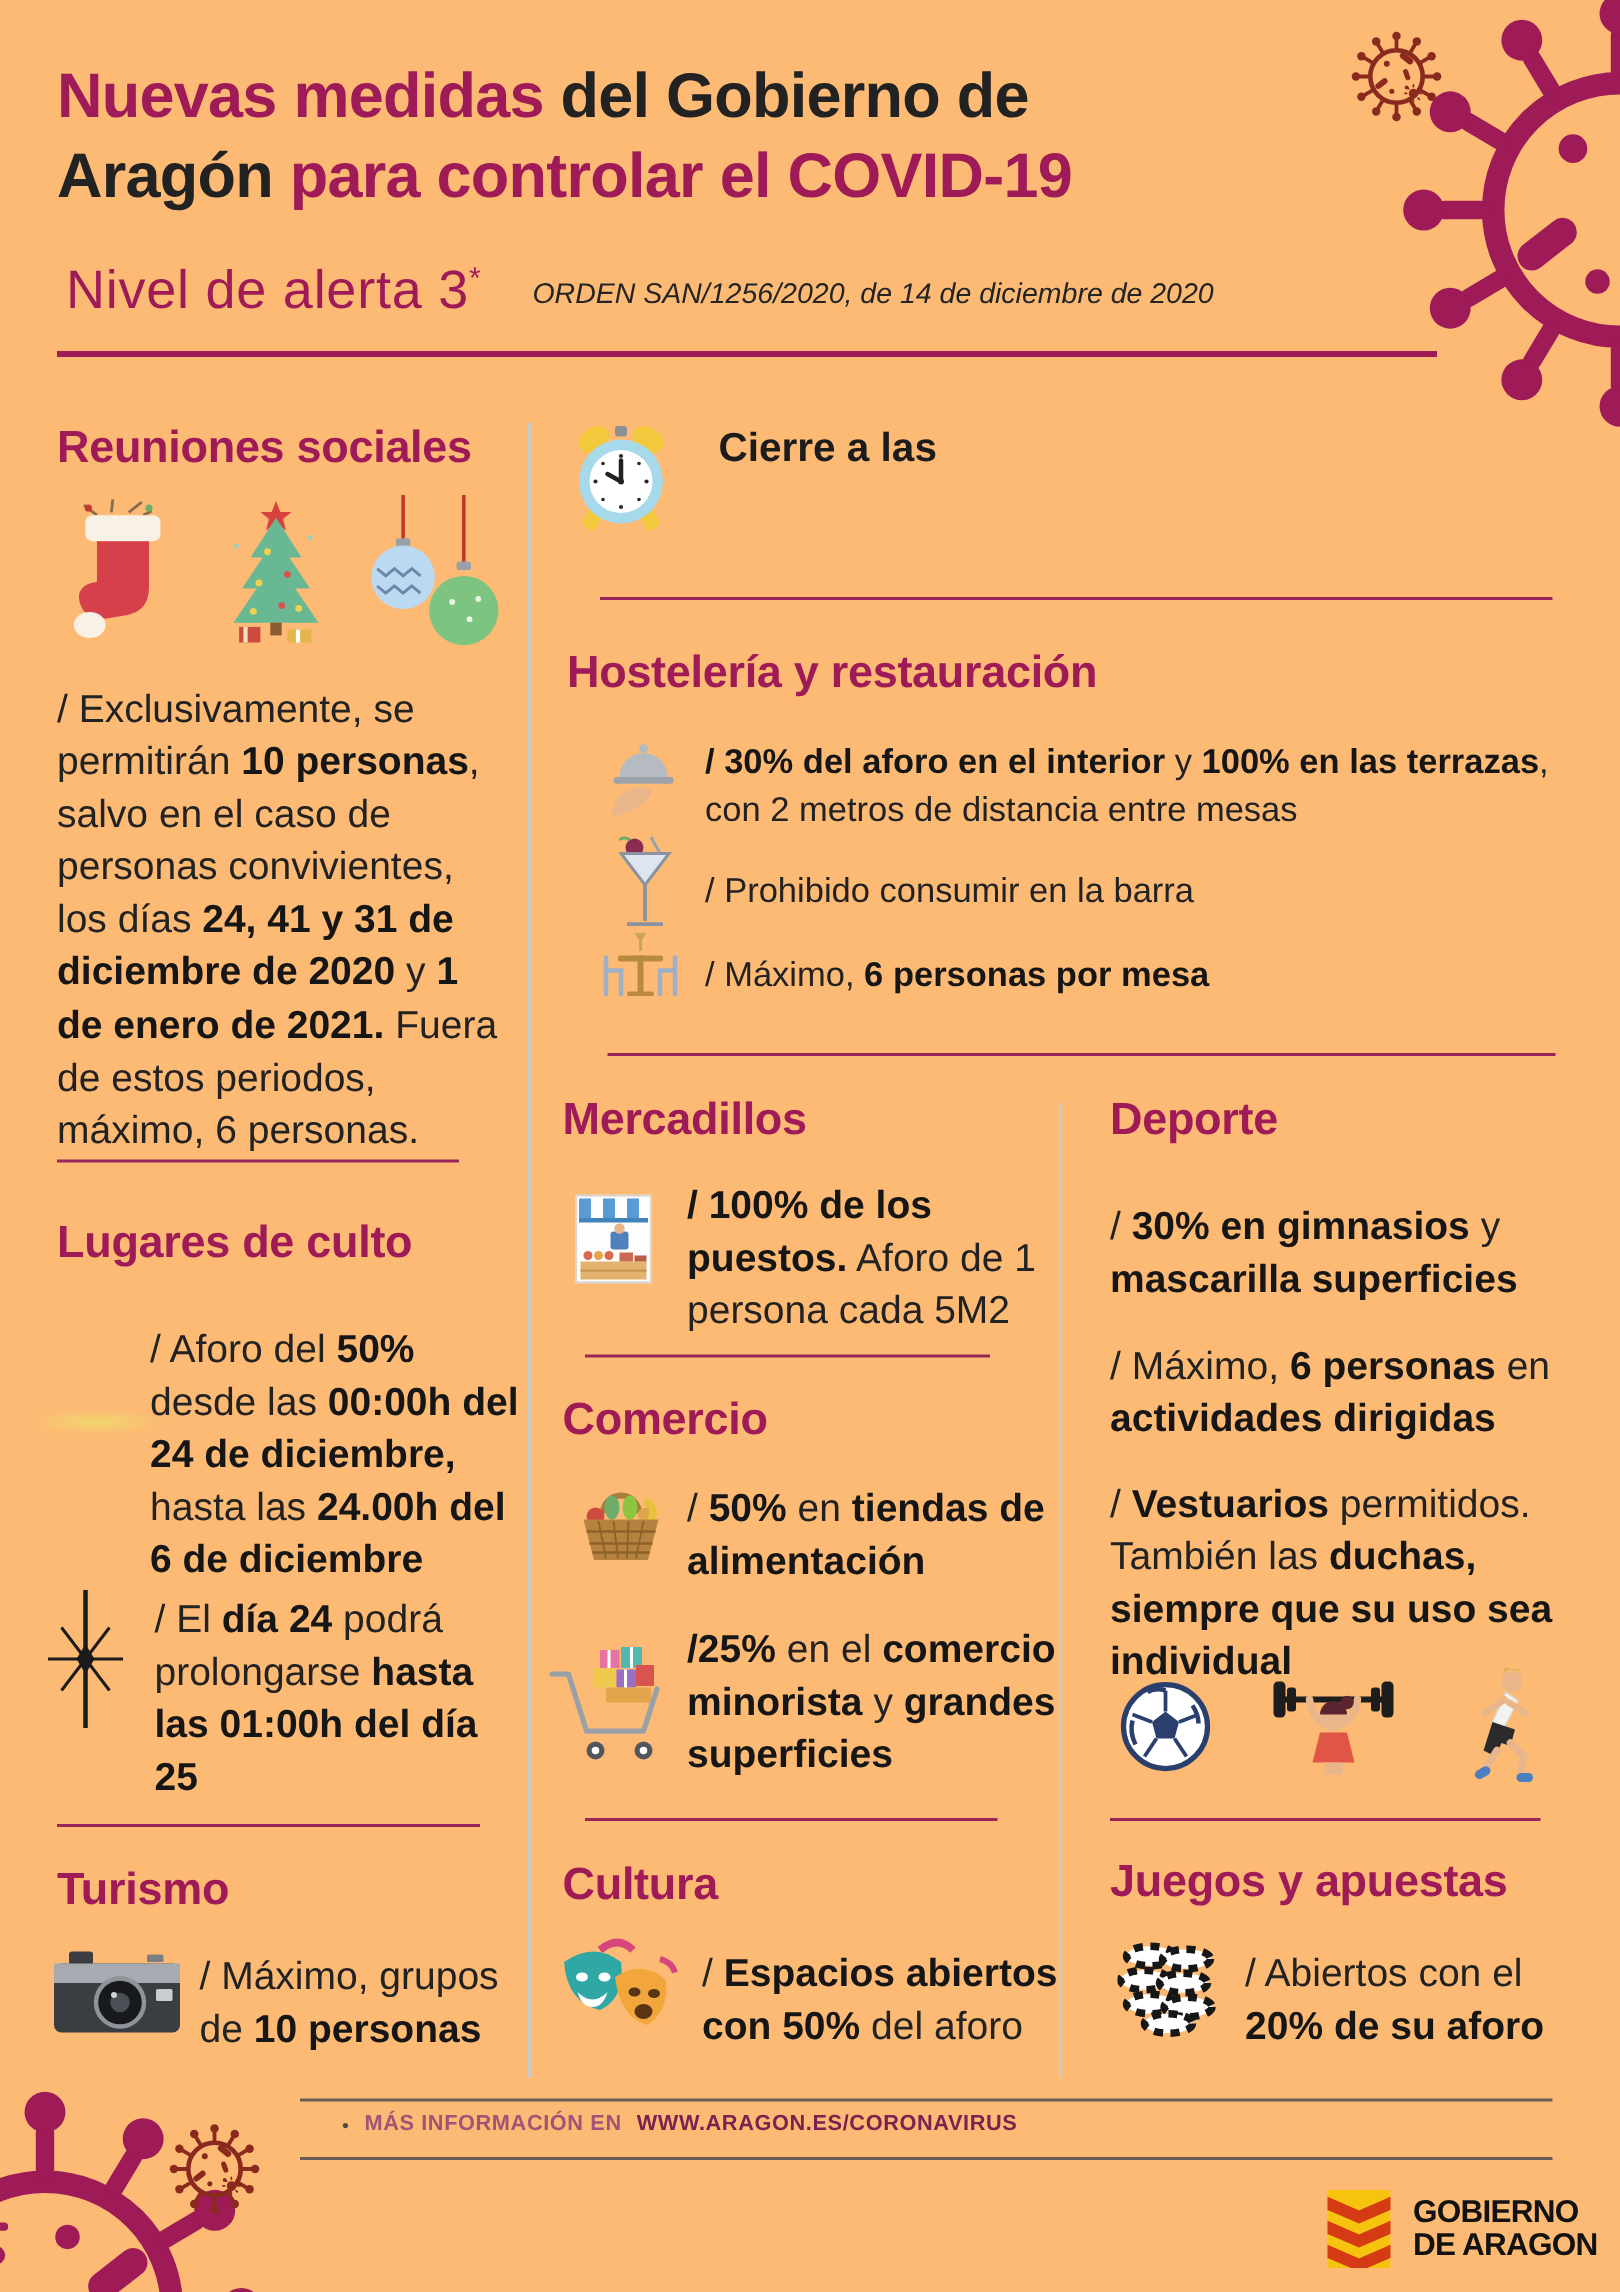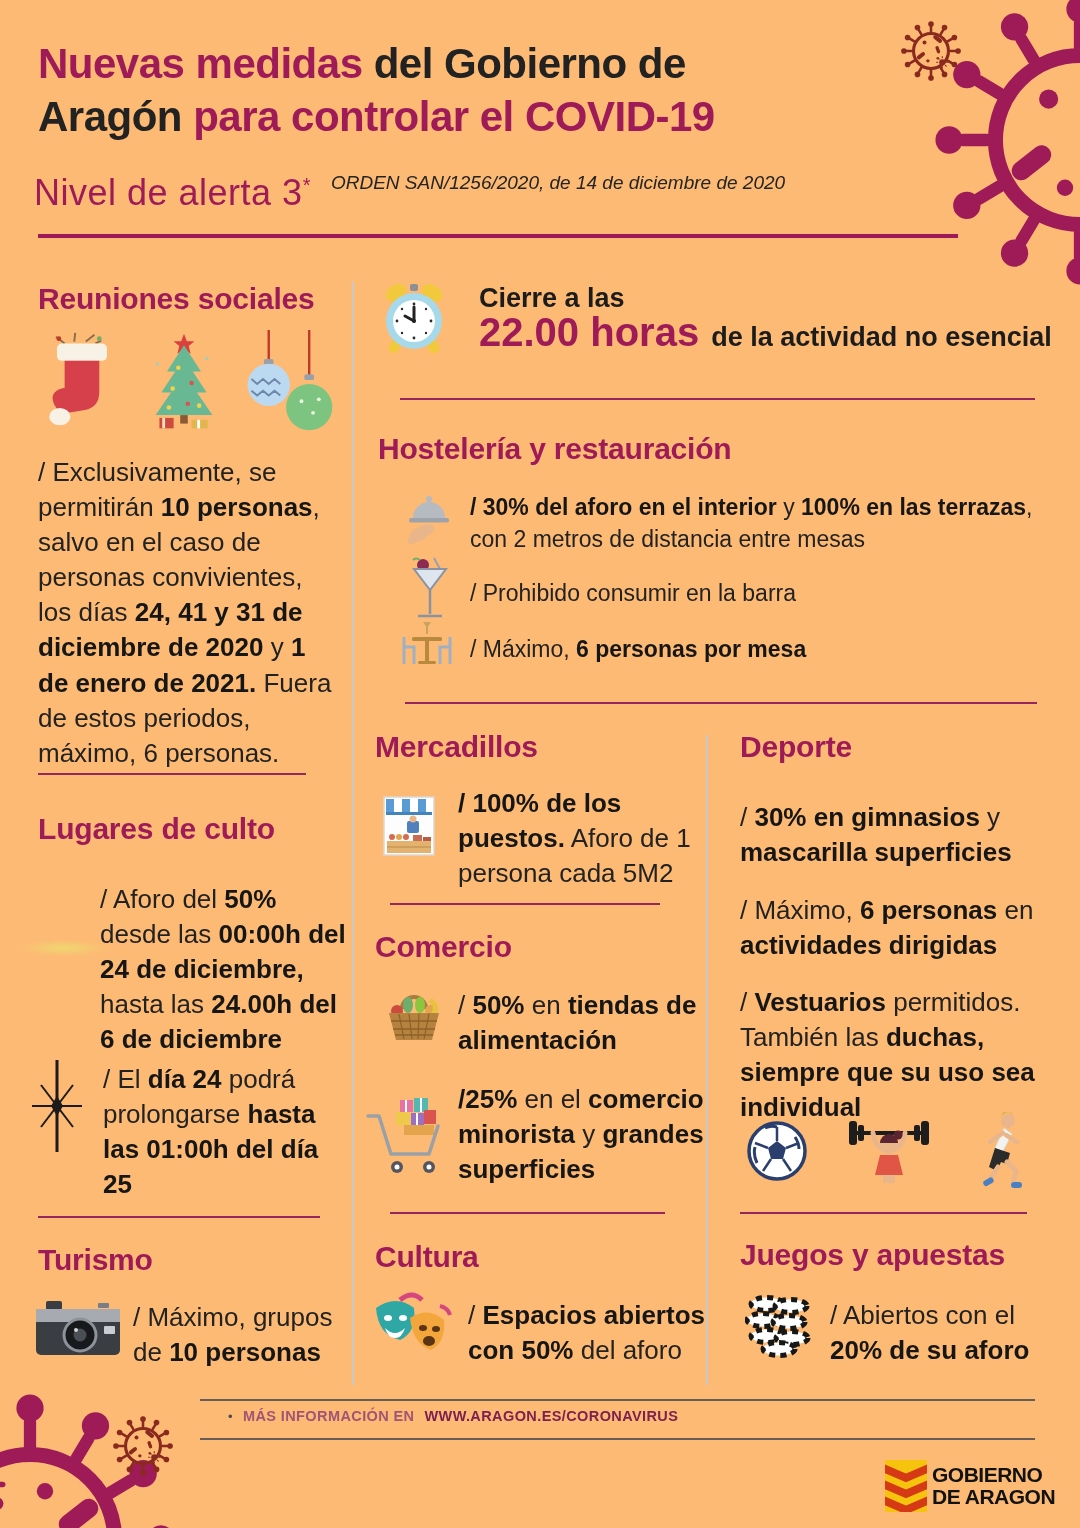--- a/index.html
+++ b/index.html
@@ -22,21 +22,21 @@
   .vline{background:var(--colline);width:2px}
   .fline{background:var(--footline);height:2px}
   .cierre-label{font-size:27px;font-weight:800;color:#1c1c1c}
   .cierre-row{display:flex;align-items:baseline;gap:12px;white-space:nowrap}
   .cierre-time{font-size:40px;font-weight:800;color:var(--accent)}
   .cierre-rest{font-size:27px;font-weight:800;color:#1c1c1c}
   .foot-info{display:flex;align-items:center;gap:10px;font-size:14.5px;letter-spacing:.4px}
   .foot-info .dot{color:#4a4a4a;font-size:13px}
   .foot-info .lbl{color:#A05575;font-weight:600}
   .foot-info .url{color:#7C2150;font-weight:800}
-  .gov{display:flex;align-items:center;gap:5px}
+  .gov{display:flex;align-items:center;gap:15px}
   .gov-txt{font-size:21px;font-weight:800;line-height:1.06;color:#121212;letter-spacing:-.5px}
   .glow{width:92px;height:16px;border-radius:50%;background:radial-gradient(closest-side,rgba(238,218,110,.95),rgba(238,218,110,0));filter:blur(1.5px)}
 </style>
 </head>
 <body>
 
 <div class="page">
 
   <svg width="0" height="0" style="position:absolute" aria-hidden="true">
     <defs>
@@ -91,21 +91,21 @@
         </g>
       </symbol>
     </defs>
   </svg>
 
   <div class="abs title" style="left:38px;top:38px;width:840px">
     <div><span class="mar">Nuevas medidas</span><span class="reg"> del Gobierno de</span></div>
     <div><span class="reg">Aragón </span><span class="mar">para controlar el COVID-19</span></div>
   </div>
 
-  <div class="abs" style="left:34px;top:172px;display:flex;align-items:flex-start;gap:20px">
+  <div class="abs" style="left:44px;top:172px;display:flex;align-items:flex-end;gap:34px">
     <div class="alert"><span>Nivel de alerta 3</span><sup>*</sup></div>
     <div class="order">ORDEN SAN/1256/2020, de 14 de diciembre de 2020</div>
   </div>
 
   <div class="abs hrule" style="left:38px;top:234px;width:920px"></div>
 
   <svg class="abs" style="left:900px;top:20px;color:#8A2A1E" width="62" height="62" viewBox="0 0 220 220">
       <use href="#virus"></use>
     </svg>
   <svg class="abs" style="left:930px;top:-10px;color:var(--accent)" width="300" height="300" viewBox="0 0 220 220">
@@ -208,24 +208,20 @@
       <circle cx="19" cy="28" r="1.2"></circle>
         <circle cx="43" cy="28" r="1.2"></circle>
         <circle cx="19" cy="52" r="1.2"></circle>
         <circle cx="43" cy="52" r="1.2"></circle>
     </g>
     <path d="M31 40 L31 26" stroke="#222" stroke-width="3" stroke-linecap="round"></path>
     <path d="M31 40 L22 35" stroke="#222" stroke-width="3" stroke-linecap="round"></path>
     <circle cx="31" cy="40" r="2" fill="#222"></circle>
   </svg>
   <div class="abs cierre-label" style="left:479px;top:283px">Cierre a las</div>
-  <div class="abs cierre-row" style="left:479px;top:310px">
-    <span class="cierre-time">22.00 horas</span>
-    <span class="cierre-rest">de la actividad no esencial</span>
-  </div>
 
   <div class="abs thin" style="left:400px;top:398px;width:635px"></div>
 
   <div class="abs sec-h" style="left:378px;top:432px">Hostelería y restauración</div>
 
   <svg class="abs" style="left:405px;top:490px" width="48" height="56" viewBox="0 0 48 56">
     <circle cx="24" cy="9" r="3" fill="#b6bac1"></circle>
     <path d="M8 28 a16 16 0 0 1 32 0 z" fill="#b6bac1"></path>
     <rect x="4" y="28" width="40" height="4.5" rx="2" fill="#9ea3ab"></rect>
     <ellipse cx="17" cy="42" rx="13" ry="6" fill="#e9b68c" transform="rotate(-22 17 42)"></ellipse>

